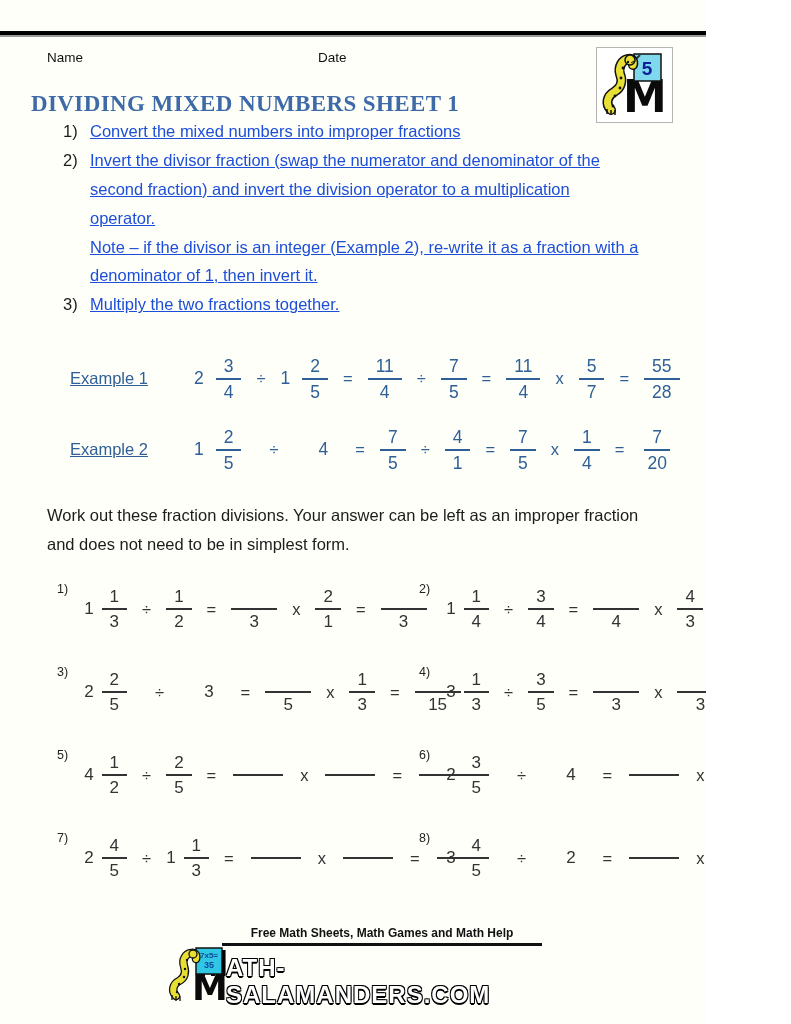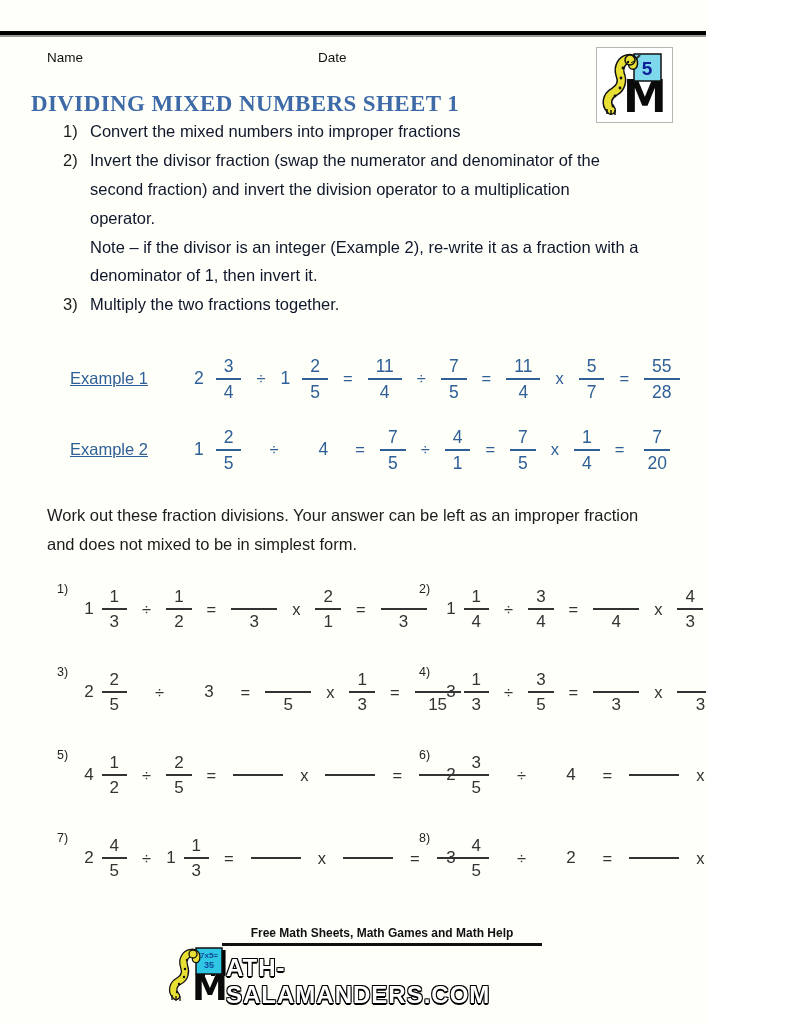--- a/index.html
+++ b/index.html
@@ -24,21 +24,21 @@
     font-size:23px;font-weight:bold;letter-spacing:.4px;
     color:#3e6ba8;
   }
 
   
   .intro{margin:22px 47px 0 47px;font-size:16.5px;font-style:italic;line-height:1.75;color:#1c1c1c;}
   .steps{margin:0 40px 0 63px;}
   .step{display:flex;align-items:flex-start;}
   .step-marker{width:27px;flex:none;font-size:16.5px;line-height:1.75;color:#1c1c1c;}
   .step-lines{flex:1;}
-  .step-line{font-size:16.5px;line-height:1.75;color:#0f172a;white-space:nowrap;}
+  .step-line{font-size:16.5px;line-height:1.75;color:#1d4ed8;white-space:nowrap;text-decoration:underline;}
 
   
   .examples{margin:24px 0 0 70px;}
   .example-row{display:flex;align-items:center;height:71px;color:#2e5f96;}
   .example-label{
     width:118px;flex:none;font-size:16.5px;text-decoration:underline;
     color:#2e5f96;
   }
   
   .tokens{display:flex;align-items:center;}
@@ -228,21 +228,21 @@
           <span class="fr">
             <span class="nu">7</span>
             <span class="dn">20</span>
           </span>
         </span>
       </div>
     </div>
 
   <div class="work-prompt" id="work-prompt">
       <div class="work-line">Work out these fraction divisions. Your answer can be left as an improper fraction</div>
-      <div class="work-line">and does not mixed to be in simplest form.</div>
+      <div class="work-line">and does not need to be in simplest form.</div>
     </div>
 
   <div class="problems" id="problems">
       <div class="problem">
         <span class="plabel">1)</span>
         <span class="tokens">
           <span class="mx">
             <span class="mi">1</span>
             <span class="fr">
               <span class="nu">1</span>

